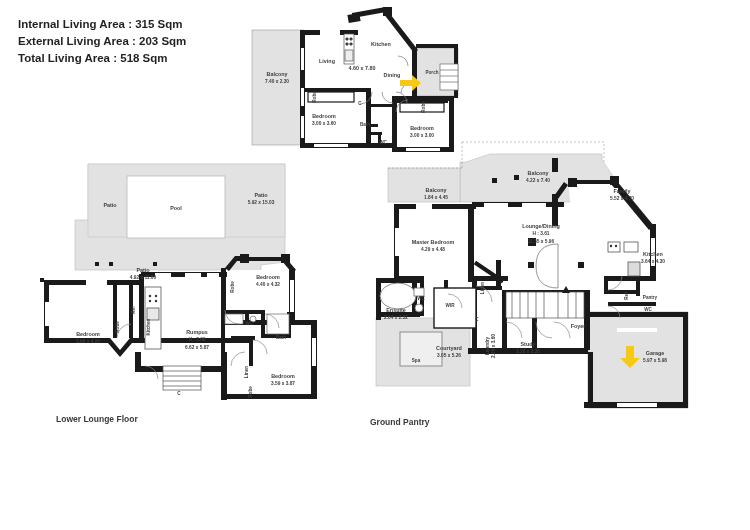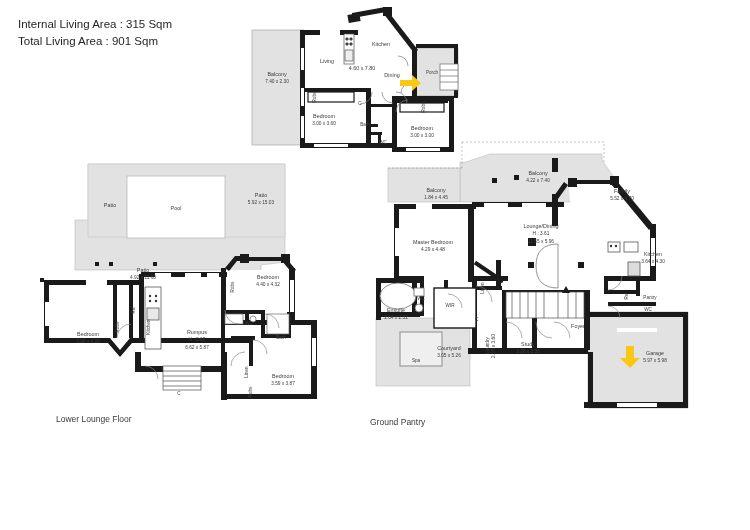--- a/index.html
+++ b/index.html
@@ -1,21 +1,21 @@
 <!DOCTYPE html>
 <html><head>
 <meta charset="utf-8">
 <style>
   html,body{margin:0;padding:0;background:#ffffff;}
   body{
     width:750px;height:530px;position:relative;overflow:hidden;
     font-family:"Liberation Sans","DejaVu Sans",sans-serif;
     color:#231f20;
   }
-  .page{position:absolute;inset:0;}
+  .page{position:absolute;inset:0;font-weight:bold;}
 
   
   #area-summary{position:absolute;left:18px;top:16px;line-height:17px;}
   #area-summary div{font-size:11.5px;color:#231f20;white-space:nowrap;}
 
   
   .plan{position:absolute;}
   .plan svg{display:block;overflow:visible;}
 
   .floor-label{position:absolute;font-size:8.5px;color:#3a3a3a;white-space:nowrap;}
@@ -23,21 +23,22 @@
   
   #footer{position:absolute;left:0;right:0;bottom:0;height:92px;}
 </style>
 </head>
 <body>
 
 <div class="page">
 
   <div id="area-summary">
     <div>Internal Living Area : 315 Sqm</div>
-    <div>Total Living Area : 901 Sqm</div>
+    <div>External Living Area : 203 Sqm</div>
+    <div>Total Living Area : 518 Sqm</div>
   </div>
 
   <div class="plan" style="left:248px;top:4px;">
     <svg width="225" height="165" viewBox="0 0 225 165">
 
       <rect x="4" y="26" width="52" height="115" fill="#e2e2e2" stroke="#9a9a9a" stroke-width="0.6"></rect>
 
       <path d="M56 26 L105 26 L105 10 L140 4 L168 44 L168 52 L150 52 L150 96 L120 96 L120 84 L56 84 Z" fill="#ffffff"></path>
       <rect x="56" y="84" width="64" height="60" fill="#ffffff"></rect>
       <rect x="120" y="88" width="48" height="56" fill="#ffffff"></rect>

